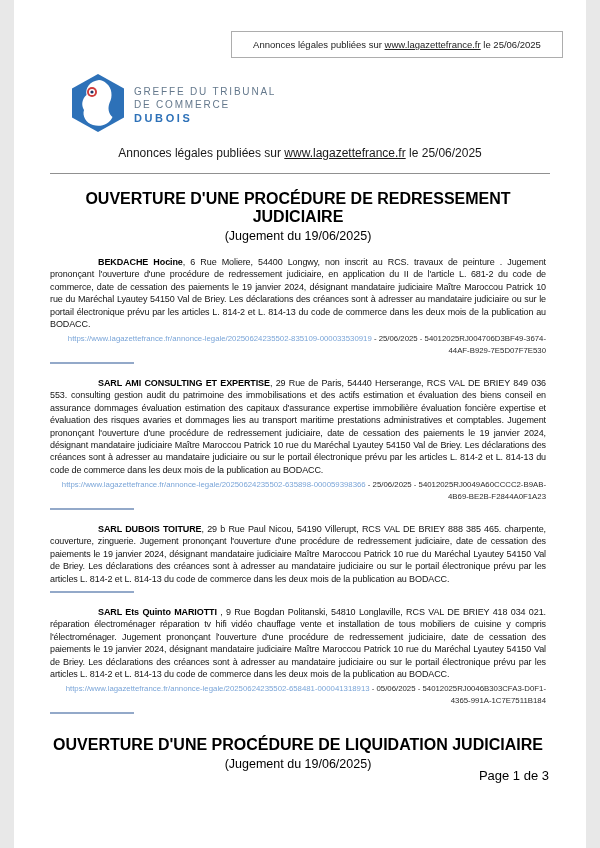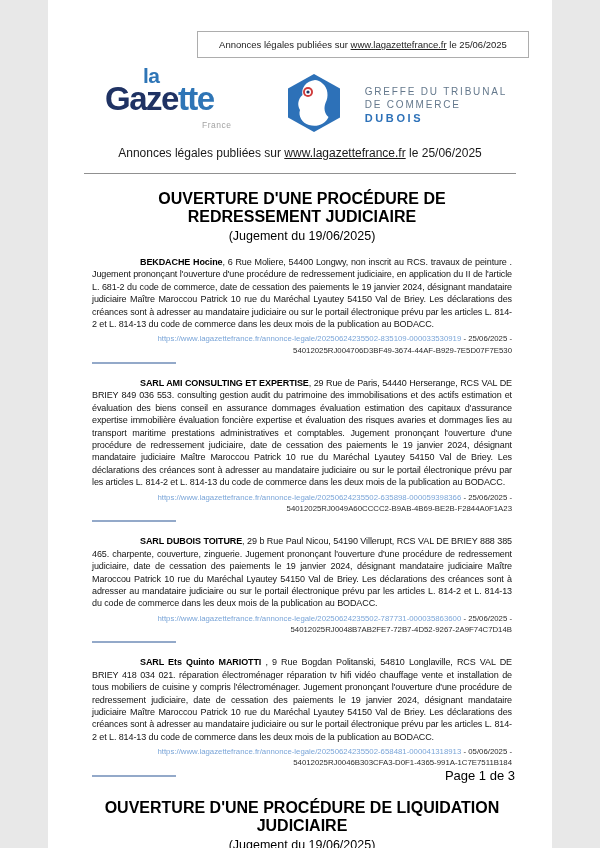--- a/index.html
+++ b/index.html
@@ -1,45 +1,45 @@
 <!DOCTYPE html>
 <html><head>
 <meta charset="utf-8">
 <style>
   html,body{margin:0;padding:0;background:#e8e8e8;}
-  .page{width:504px;height:848px;background:#ffffff;position:relative;margin:0 auto;
+  .page{width:572px;height:848px;background:#ffffff;position:relative;margin:0 auto;
         font-family:"Liberation Sans",sans-serif;color:#111;overflow:hidden;}
 
   
   .top-box{position:absolute;top:31px;right:23px;width:322px;border:1px solid #adadad;
            padding:7px 4px;font-size:9.5px;text-align:center;color:#222;}
   .ulink{color:inherit;text-decoration:underline;cursor:pointer;}
 
   
   .logo-row{position:absolute;top:64px;left:0;right:0;display:flex;
             justify-content:space-between;align-items:flex-start;padding:0 45px 0 57px;}
   .gazette{position:relative;width:160px;height:76px;}
   .g-la{position:absolute;left:38px;top:0;font-size:21px;font-weight:bold;color:#2e75b6;letter-spacing:-0.5px;}
   .g-word{position:absolute;left:0;top:16px;font-size:33px;font-weight:bold;letter-spacing:-1.5px;white-space:nowrap;}
   .g-dark{color:#1f3263;}
   .g-blue{color:#2e75b6;}
   .g-fr{position:absolute;left:97px;top:56px;font-size:8.5px;color:#a3a3a3;letter-spacing:0.5px;}
 
-  .greffe{display:flex;align-items:center;gap:24px;margin-top:9px;}
+  .greffe{display:flex;align-items:center;gap:9px;margin-top:9px;}
   .greffe-text{display:flex;flex-direction:column;gap:2px;}
   .gt1{font-size:10px;letter-spacing:1.8px;color:#64788c;white-space:nowrap;}
   .gt2{font-size:11px;letter-spacing:2.6px;color:#2d71b8;font-weight:bold;}
 
   
   .center-notice{position:absolute;top:146px;left:0;right:0;text-align:center;font-size:12px;color:#1a1a1a;}
 
   .rule{position:absolute;top:173px;left:36px;right:36px;border-top:1px solid #909090;height:0;}
 
   
-  .content{position:absolute;top:190px;left:44px;right:40px;}
+  .content{position:absolute;top:190px;left:36px;right:40px;}
   .title{font-size:16px;font-weight:bold;text-align:center;margin:0;color:#000;}
   .subtitle{font-size:12.5px;text-align:center;margin:3px 0 0;color:#000;}
   .annonce{margin-top:13px;}
   .annonce:first-of-type{margin-top:16px;}
   .body{font-size:9px;line-height:1.38;text-align:justify;margin:0;color:#141414;letter-spacing:-0.1px;}
   .body b{color:#000;padding-left:48px;}
   .linkline{text-align:right;font-size:7.8px;margin-top:3px;line-height:1.45;}
   .link{color:#7aa5d8;cursor:pointer;word-break:break-all;}
   .ref{color:#2b2b2b;}
   .sep{width:84px;height:2px;background:#93a9c9;margin-top:6px;}
@@ -50,25 +50,20 @@
 </head>
 <body>
 
 <div class="page">
 
   <div class="top-box">
     <span>Annonces légales publiées sur </span><a class="ulink">www.lagazettefrance.fr</a><span> le 25/06/2025</span>
   </div>
 
   <div class="logo-row">
-    <div class="gazette">
-      <span class="g-la">la</span>
-      <div class="g-word"><span class="g-dark">Gaze</span><span class="g-blue">tte</span></div>
-      <span class="g-fr">France</span>
-    </div>
 
     <div class="greffe">
       <span>
         <svg width="54" height="60" viewBox="0 0 54 60" aria-hidden="true">
           <polygon points="27,1 53,15.5 53,44.5 27,59 1,44.5 1,15.5" fill="#2d71b8"></polygon>
           <path d="M28 7 C19 8 14 15 15.5 22 C11 26 10 32 13 37 C11 43 15 50 22 52 C30 54.5 38.5 51 41.5 44 C37.5 41 36.5 35 38.5 30 C42 24 41 14.5 35.5 10.5 C33.5 8.5 30.5 7 28 7 Z" fill="#ffffff"></path>
           <circle cx="21" cy="19" r="5" fill="#cf3b3b"></circle>
           <circle cx="21" cy="19" r="3.1" fill="#ffffff"></circle>
           <circle cx="21" cy="19" r="1.6" fill="#1f3263"></circle>
         </svg>
@@ -99,21 +94,20 @@
     </div>
 
     <div class="annonce">
       <p class="body"><b>SARL AMI CONSULTING ET EXPERTISE</b><span>, 29 Rue de Paris, 54440 Herserange, RCS VAL DE BRIEY 849 036 553. consulting gestion audit du patrimoine des immobilisations et des actifs estimation et évaluation des biens conseil en assurance dommages évaluation estimation des capitaux d'assurance expertise immobilière évaluation foncière expertise et évaluation des risques avaries et dommages lies au transport maritime prestations administratives et comptables. Jugement prononçant l'ouverture d'une procédure de redressement judiciaire, date de cessation des paiements le 19 janvier 2024, désignant mandataire judiciaire Maître Maroccou Patrick 10 rue du Maréchal Lyautey 54150 Val de Briey. Les déclarations des créances sont à adresser au mandataire judiciaire ou sur le portail électronique prévu par les articles L. 814-2 et L. 814-13 du code de commerce dans les deux mois de la publication au BODACC.</span></p>
       <div class="linkline"><a class="link">https://www.lagazettefrance.fr/annonce-legale/20250624235502-635898-000059398366</a><span class="ref"> - 25/06/2025 - 54012025RJ0049A60CCCC2-B9AB-4B69-BE2B-F2844A0F1A23</span></div>
       <div class="sep"></div>
     </div>
 
     <div class="annonce">
       <p class="body"><b>SARL DUBOIS TOITURE</b><span>, 29 b Rue Paul Nicou, 54190 Villerupt, RCS VAL DE BRIEY 888 385 465. charpente, couverture, zinguerie. Jugement prononçant l'ouverture d'une procédure de redressement judiciaire, date de cessation des paiements le 19 janvier 2024, désignant mandataire judiciaire Maître Maroccou Patrick 10 rue du Maréchal Lyautey 54150 Val de Briey. Les déclarations des créances sont à adresser au mandataire judiciaire ou sur le portail électronique prévu par les articles L. 814-2 et L. 814-13 du code de commerce dans les deux mois de la publication au BODACC.</span></p>
-      <div class="linkline"><a class="link">https://www.lagazettefrance.fr/annonce-legale/20250624235502-787731-000035863600</a><span class="ref"> - 25/06/2025 - 54012025RJ0048B7AB2FE7-72B7-4D52-9267-2A9F74C7D14B</span></div>
       <div class="sep"></div>
     </div>
 
     <div class="annonce">
       <p class="body"><b>SARL Ets Quinto MARIOTTI</b><span> , 9 Rue Bogdan Politanski, 54810 Longlaville, RCS VAL DE BRIEY 418 034 021. réparation électroménager réparation tv hifi vidéo chauffage vente et installation de tous mobiliers de cuisine y compris l'électroménager. Jugement prononçant l'ouverture d'une procédure de redressement judiciaire, date de cessation des paiements le 19 janvier 2024, désignant mandataire judiciaire Maître Maroccou Patrick 10 rue du Maréchal Lyautey 54150 Val de Briey. Les déclarations des créances sont à adresser au mandataire judiciaire ou sur le portail électronique prévu par les articles L. 814-2 et L. 814-13 du code de commerce dans les deux mois de la publication au BODACC.</span></p>
       <div class="linkline"><a class="link">https://www.lagazettefrance.fr/annonce-legale/20250624235502-658481-000041318913</a><span class="ref"> - 05/06/2025 - 54012025RJ0046B303CFA3-D0F1-4365-991A-1C7E7511B184</span></div>
       <div class="sep"></div>
     </div>
 
     <h1 class="title section2">OUVERTURE D'UNE PROCÉDURE DE LIQUIDATION JUDICIAIRE</h1>

